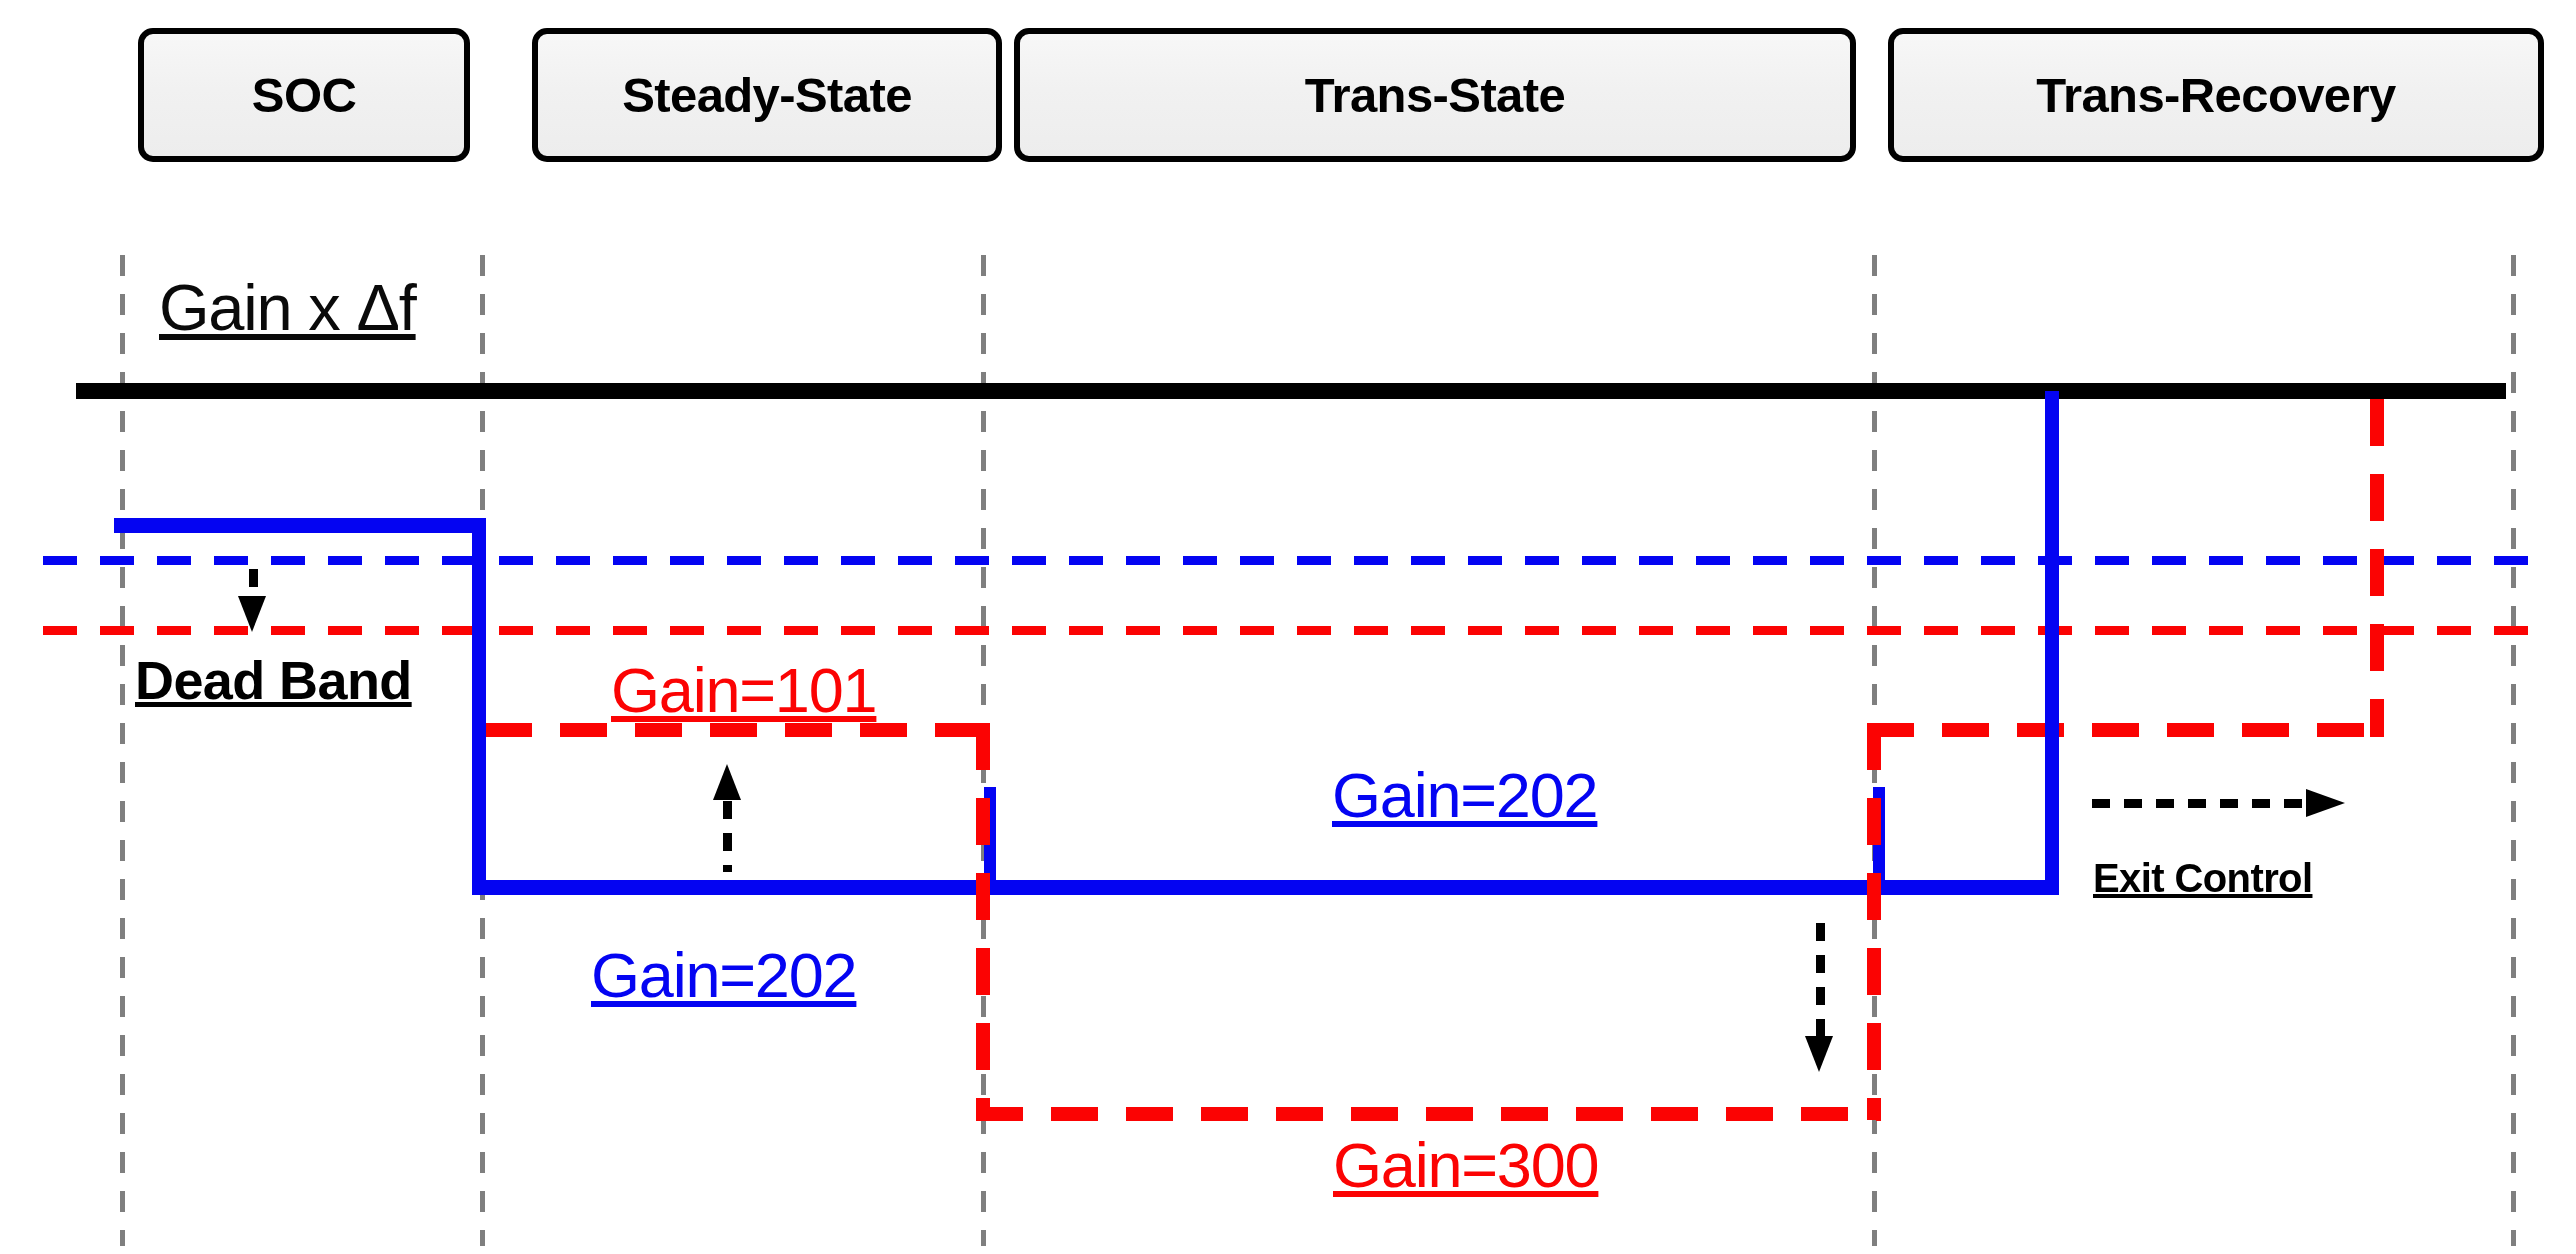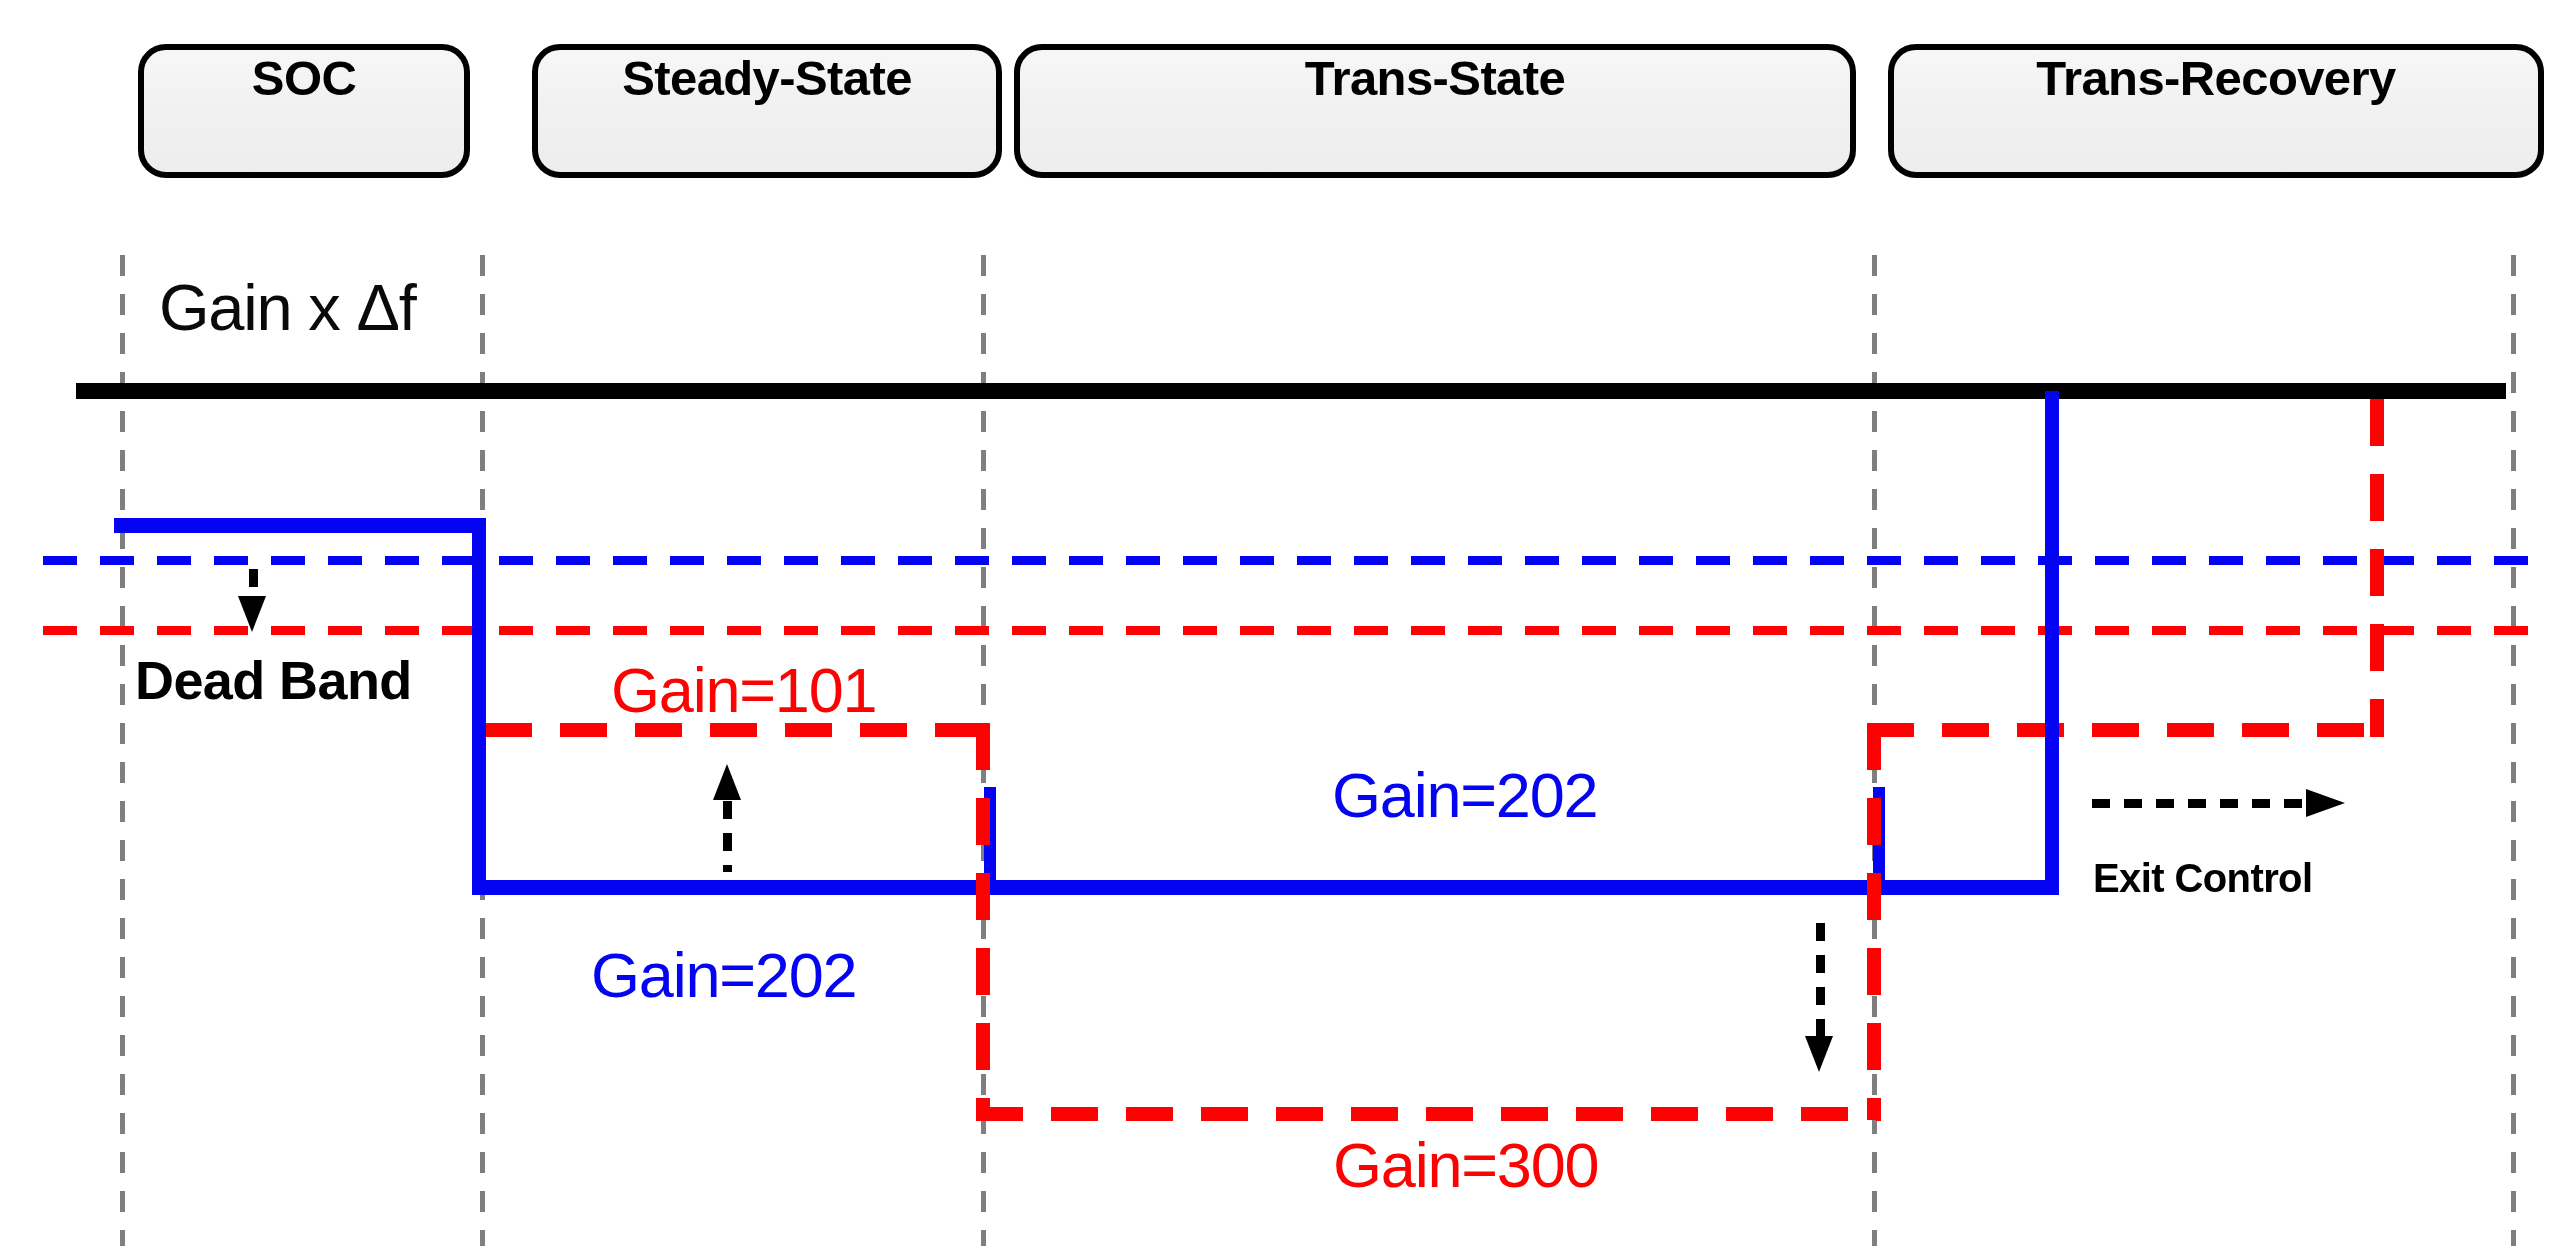--- a/index.html
+++ b/index.html
@@ -9,24 +9,24 @@
     --black:#000000;
     --boxfill:#f1f1f1;
   }
   html,body{margin:0;padding:0;background:#ffffff;}
   #canvas{
     position:relative;width:2576px;height:1254px;background:#ffffff;
     overflow:hidden;font-family:"Liberation Sans","DejaVu Sans",sans-serif;
   }
   
   .state-box{
-    position:absolute;top:44px;height:134px;box-sizing:border-box;
-    border:6.8px solid var(--black);border-radius:28px;
+    position:absolute;top:28px;height:134px;box-sizing:border-box;
+    border:6.8px solid var(--black);border-radius:15px;
     background:linear-gradient(180deg,#f7f7f7 0%,var(--boxfill) 45%,#ededed 100%);
-    display:flex;justify-content:center;
+    display:flex;align-items:center;justify-content:center;
     font-size:49px;font-weight:700;color:var(--black);letter-spacing:-0.6px;
   }
   
   .vboundary{
     position:absolute;top:255px;height:991px;width:4.9px;
     background:repeating-linear-gradient(180deg,var(--gray) 0 21px,transparent 21px 39px);
   }
   
   .solid-black{position:absolute;background:var(--black);}
   .solid-blue{position:absolute;background:var(--blue);}
@@ -61,21 +61,21 @@
   .head-down{position:absolute;width:0;height:0;
     border-left:14.7px solid transparent;border-right:14.7px solid transparent;
     border-top:36px solid var(--black);}
   .head-up{position:absolute;width:0;height:0;
     border-left:14.7px solid transparent;border-right:14.7px solid transparent;
     border-bottom:36px solid var(--black);}
   .head-right{position:absolute;width:0;height:0;
     border-top:14.7px solid transparent;border-bottom:14.7px solid transparent;
     border-left:39px solid var(--black);}
   
-  .lbl{position:absolute;line-height:1;white-space:nowrap;}
+  .lbl{position:absolute;line-height:1;white-space:nowrap;text-decoration:underline;}
   .lbl-axis{font-size:65px;font-weight:400;color:#0a0a0a;letter-spacing:-1.2px;}
   .lbl-bold{font-weight:700;color:var(--black);letter-spacing:-0.6px;}
   .lbl-gain{font-size:63px;font-weight:400;letter-spacing:-1.2px;text-align:right;}
   .red-text{color:var(--red);}
   .blue-text{color:var(--blue);}
 </style>
 </head>
 <body>
 
 <div id="canvas">

